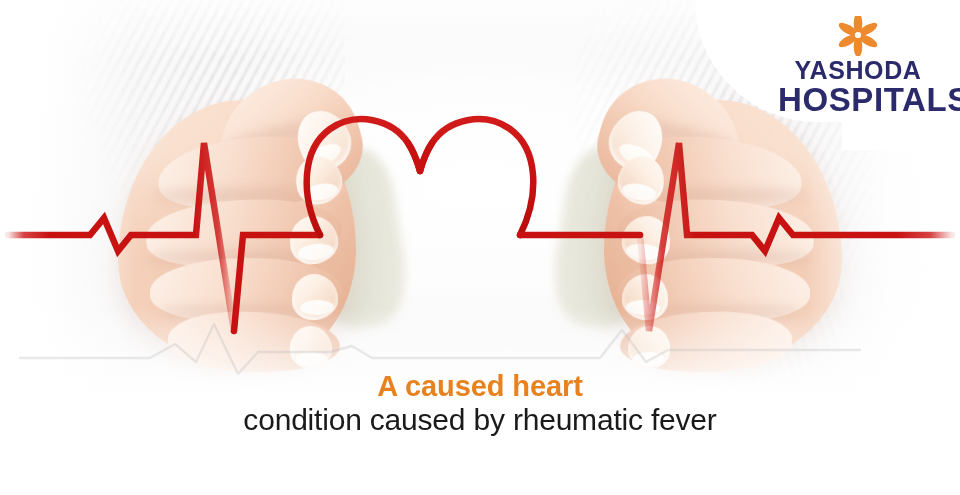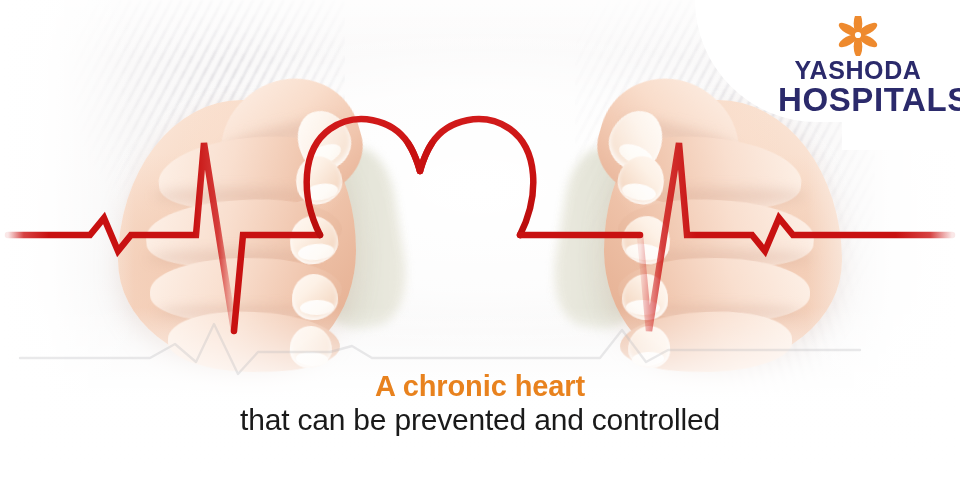--- a/index.html
+++ b/index.html
@@ -302,17 +302,17 @@
         <ellipse cx="0" cy="-11.5" rx="4.3" ry="10.5" transform="rotate(240)"></ellipse>
         <ellipse cx="0" cy="-11.5" rx="4.3" ry="10.5" transform="rotate(300)"></ellipse>
         <circle cx="0" cy="0" r="3.1" fill="#ffffff"></circle>
       </g>
     </svg>
     <span class="logo-line logo-name">YASHODA</span>
     <span class="logo-line logo-sub">HOSPITALS</span>
   </div>
 
   <div class="caption">
-    <span class="cap-hl">A chronic heart</span>
-    <span class="cap-line">that can be prevented and controlled</span>
+    <span class="cap-hl">A caused heart</span>
+    <span class="cap-line">condition caused by rheumatic fever</span>
   </div>
 
 </div>
 
 </body></html>

